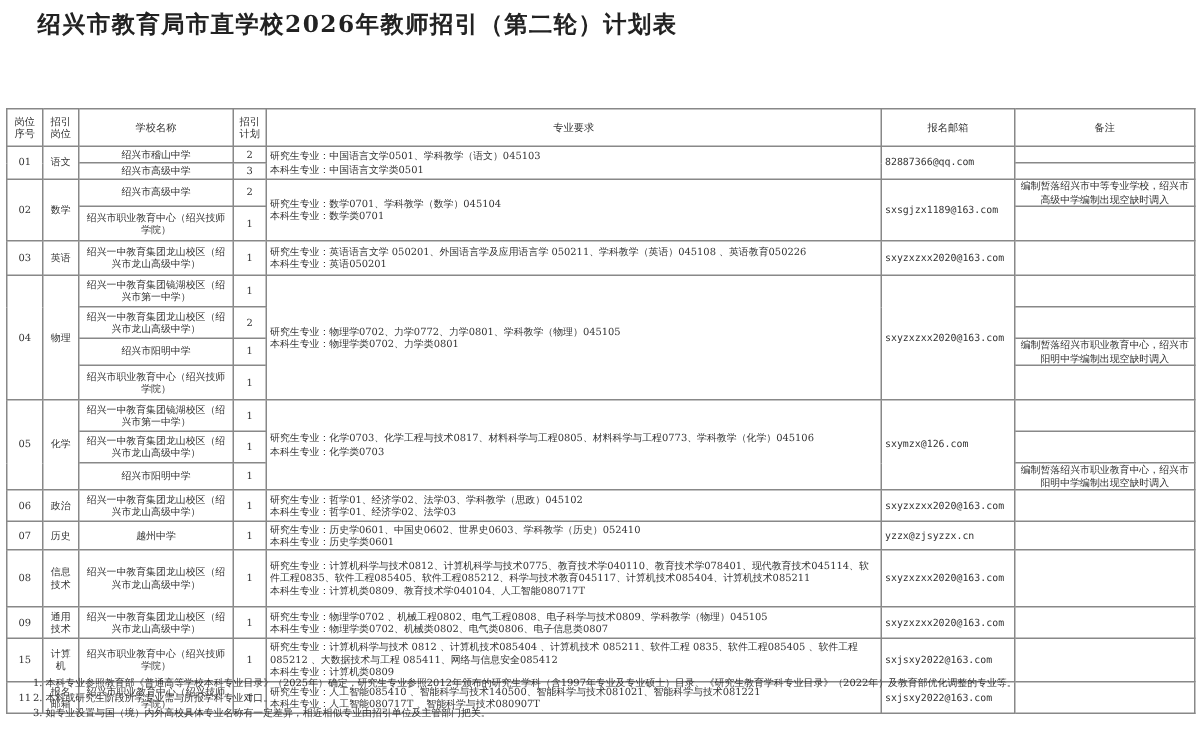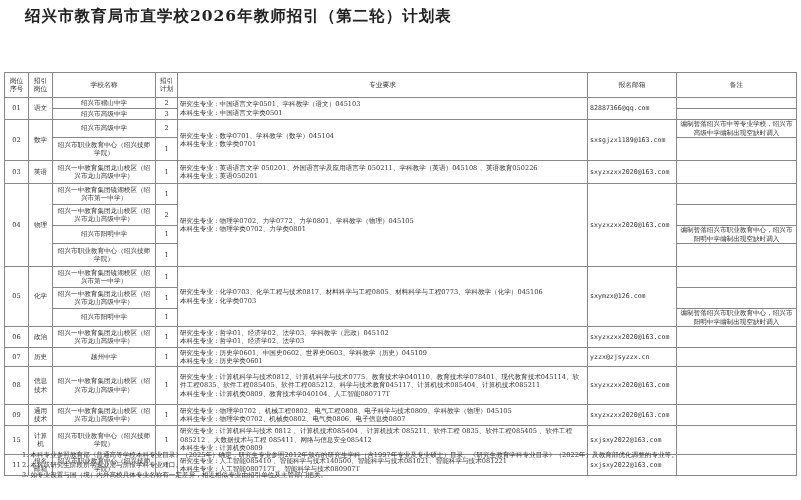--- a/index.html
+++ b/index.html
@@ -151,21 +151,21 @@
           </td>
           <td class="email" rowspan="1">sxyzxzxx2020@163.com</td>
           <td class="note"></td>
         </tr>
         <tr style="height: 19px;">
           <td class="c" rowspan="1">07</td>
           <td class="c" rowspan="1">历史</td>
           <td class="c">越州中学</td>
           <td class="c">1</td>
           <td class="l spec" rowspan="1">
-            <div>研究生专业：历史学0601、中国史0602、世界史0603、学科教学（历史）045109</div>
+            <div>研究生专业：历史学0601、中国史0602、世界史0603、学科教学（历史）052410</div>
             <div>本科生专业：历史学类0601</div>
           </td>
           <td class="email" rowspan="1">yzzx@zjsyzzx.cn</td>
           <td class="note"></td>
         </tr>
         <tr style="height: 38px;">
           <td class="c" rowspan="1">08</td>
           <td class="c" rowspan="1">信息技术</td>
           <td class="c">绍兴一中教育集团龙山校区（绍兴市龙山高级中学）</td>
           <td class="c">1</td>

